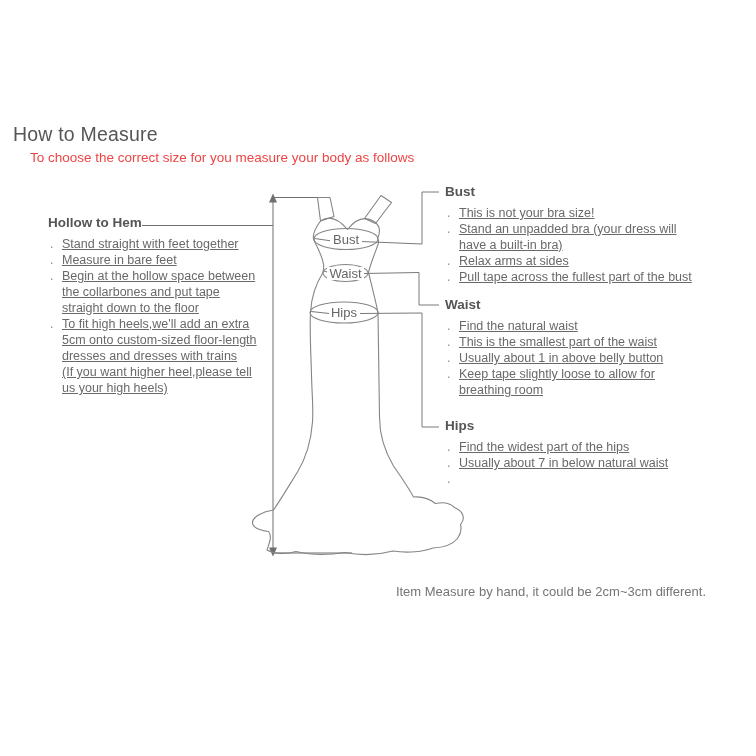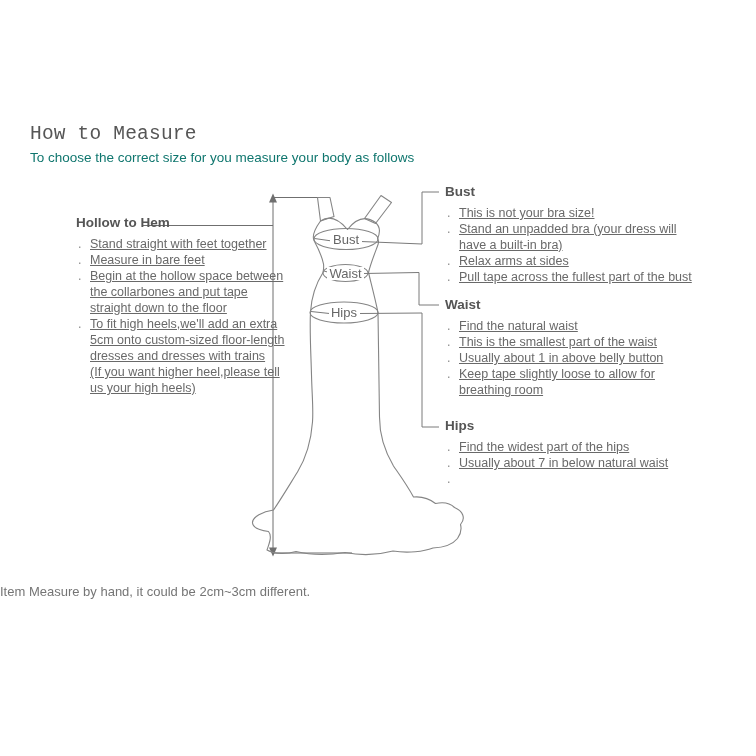--- a/index.html
+++ b/index.html
@@ -1,30 +1,30 @@
 <!DOCTYPE html>
 <html><head>
 <meta charset="utf-8">
 <style>
   html,body{margin:0;padding:0;background:#ffffff;}
   body{font-family:"Liberation Sans","DejaVu Sans",sans-serif;}
   .canvas{position:relative;width:756px;height:756px;background:#ffffff;overflow:hidden;}
-  .title{position:absolute;left:30px;top:123px;font-size:19.5px;color:#565656;letter-spacing:.2px;font-family:Liberation Mono, monospace;}
-  .subtitle{position:absolute;left:30px;top:150px;font-size:13.5px;color:#0f766e;}
+  .title{position:absolute;left:13px;top:123px;font-size:19.5px;color:#565656;letter-spacing:.2px;}
+  .subtitle{position:absolute;left:30px;top:150px;font-size:13.5px;color:#ef4444;}
   .block{position:absolute;}
   .heading{font-size:13.5px;font-weight:bold;color:#555555;line-height:18px;}
   .items{margin-top:4px;}
   .li{display:flex;line-height:16px;font-size:12.5px;color:#696969;}
   .li .bullet{flex:0 0 14px;width:14px;color:#8a8a8a;padding-left:2px;box-sizing:border-box;}
   .li .txt{white-space:pre-line;text-decoration:underline;}
-  #hollow-block{left:48px;top:214px;width:245px;margin-left:28px;}
+  #hollow-block{left:48px;top:214px;width:245px;}
   #bust-block{left:445px;top:183px;width:302px;}
   #waist-block{left:445px;top:296px;width:302px;}
   #hips-block{left:445px;top:417px;width:302px;}
-  .footnote{position:absolute;left:0;top:584px;width:706px;text-align:left;font-size:13px;color:#757575;}
+  .footnote{position:absolute;left:0;top:584px;width:706px;text-align:right;font-size:13px;color:#757575;}
   svg.diagram{position:absolute;left:140px;top:178px;}
   svg.diagram text{font-family:"Liberation Sans","DejaVu Sans",sans-serif;font-size:13px;fill:#666666;}
 </style>
 </head>
 <body>
 
 <div class="canvas">
 
   <div class="title">How to Measure</div>
   <div class="subtitle">To choose the correct size for you measure your body as follows</div>

